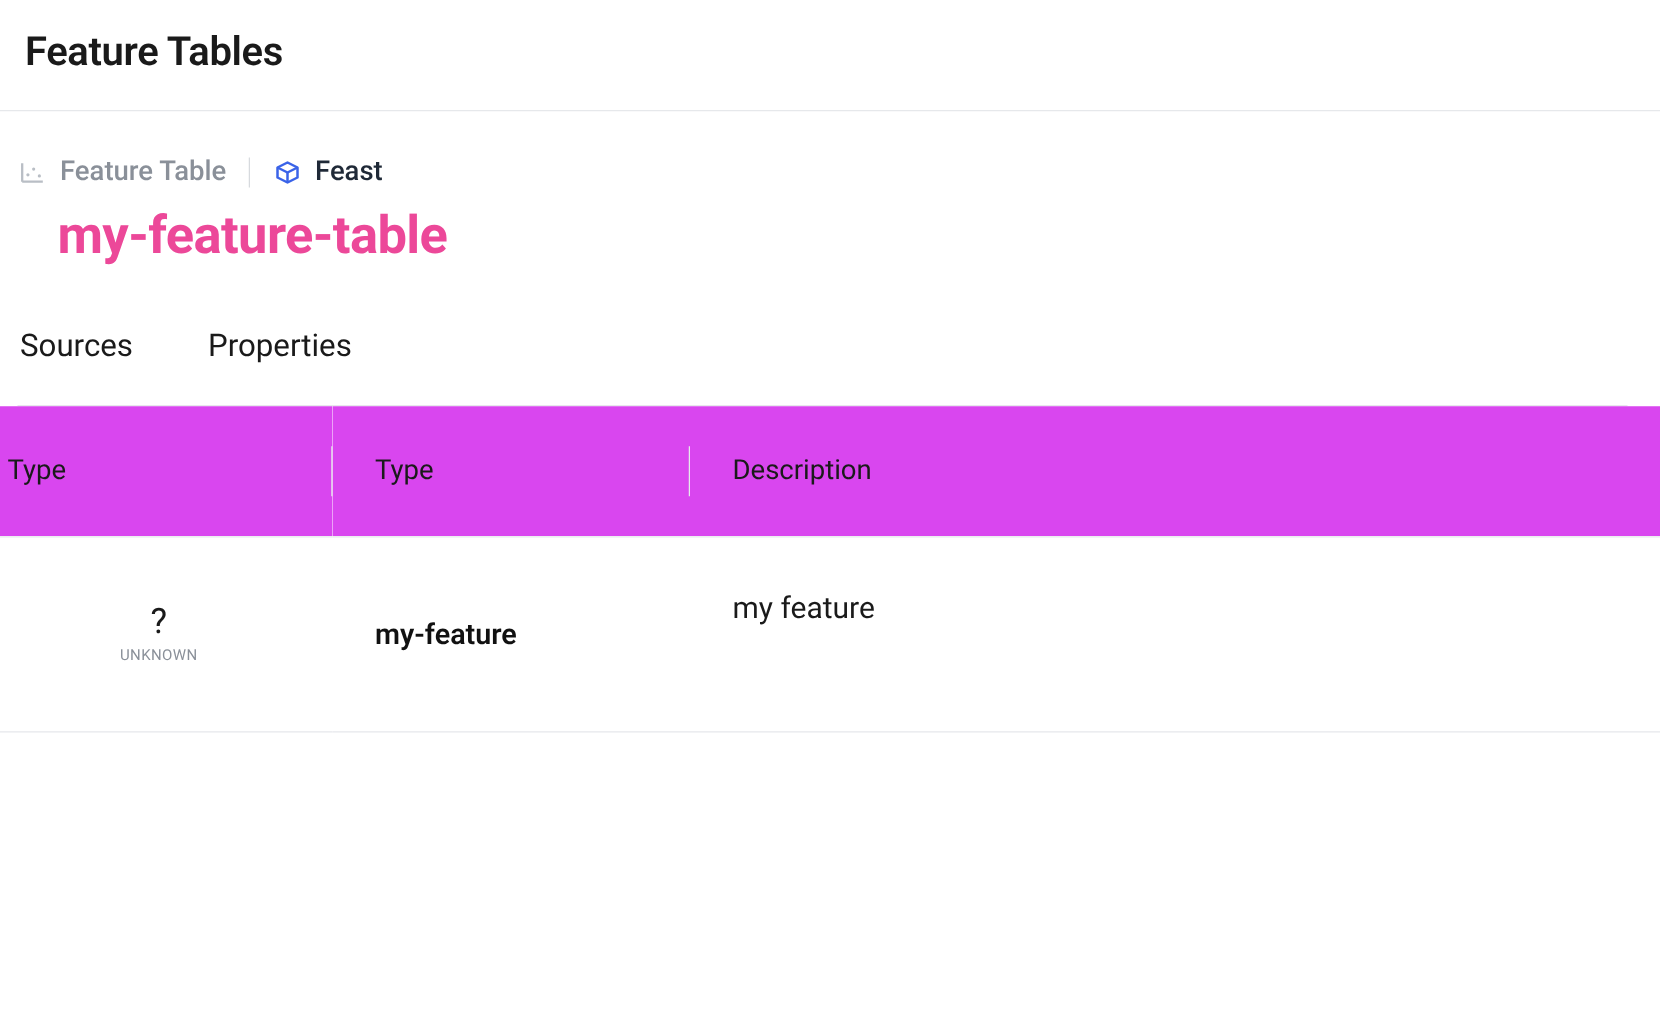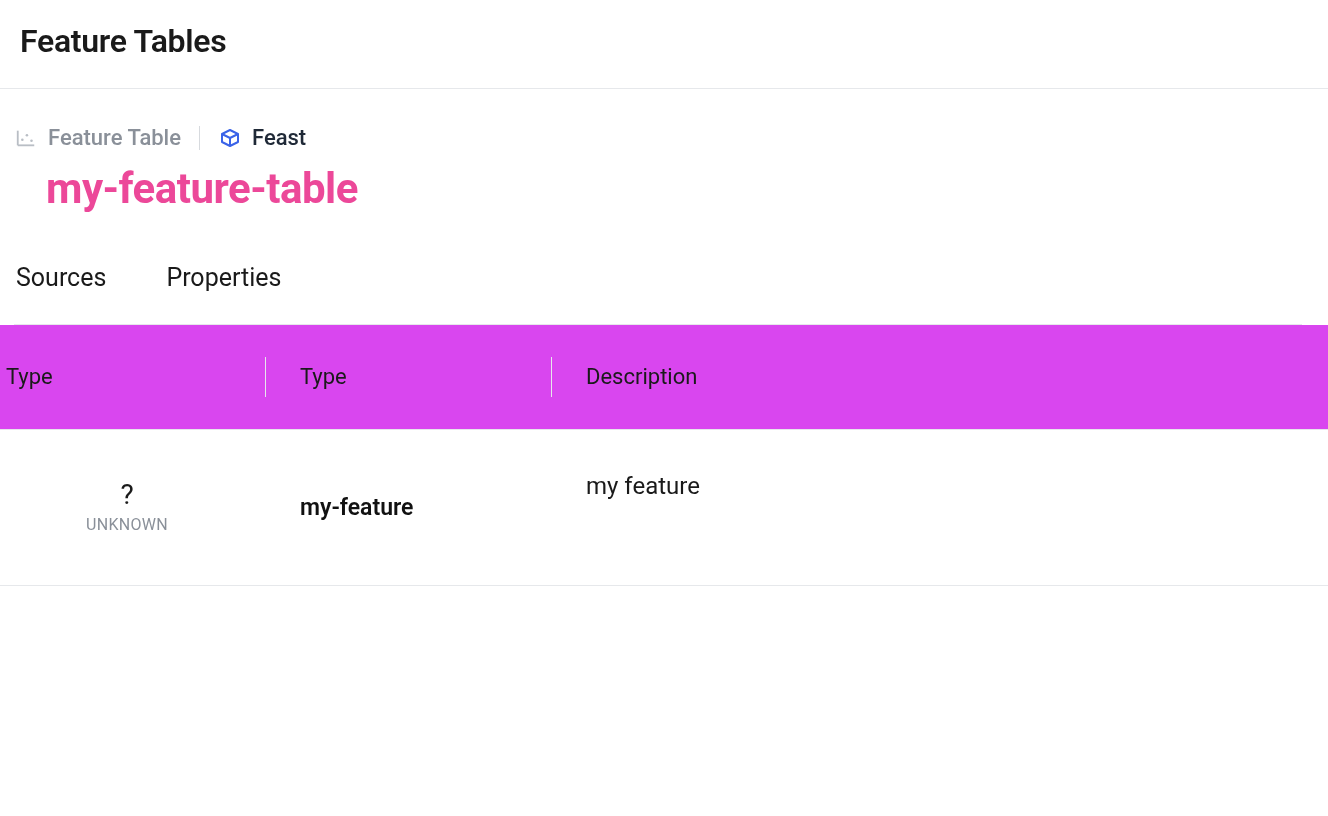--- a/index.html
+++ b/index.html
@@ -146,21 +146,21 @@
   .type-symbol {
     font-size: 28px;
     font-weight: 400;
     color: #1a1a1a;
     line-height: 1;
   }
   .type-symbol .sub {
     font-size: 16px;
   }
   .type-label {
-    font-size: 16px;
+    font-size: 12px;
     letter-spacing: 0.3px;
     color: #8a9099;
     margin-top: 4px;
   }
   td.cell-name {
     width: 286px;
     padding-left: 34px;
     font-weight: 600;
     font-size: 23px;
     color: #111;

